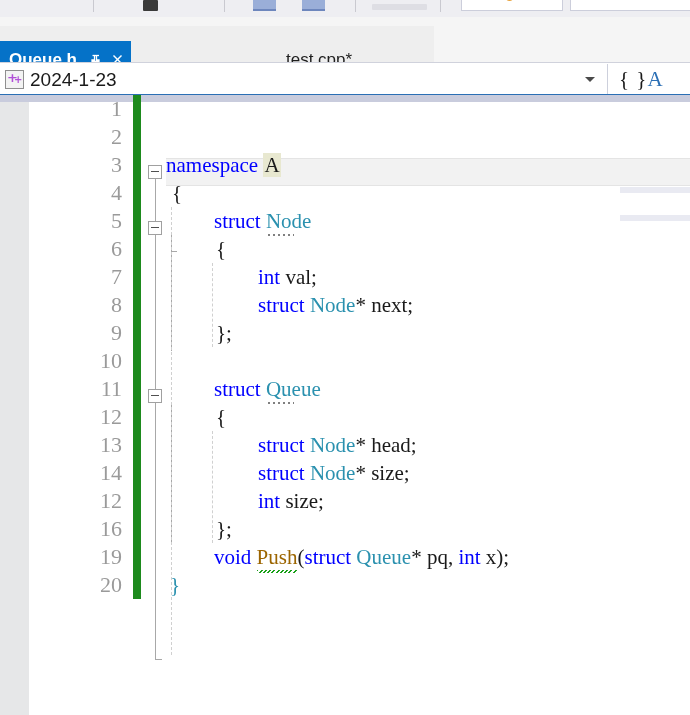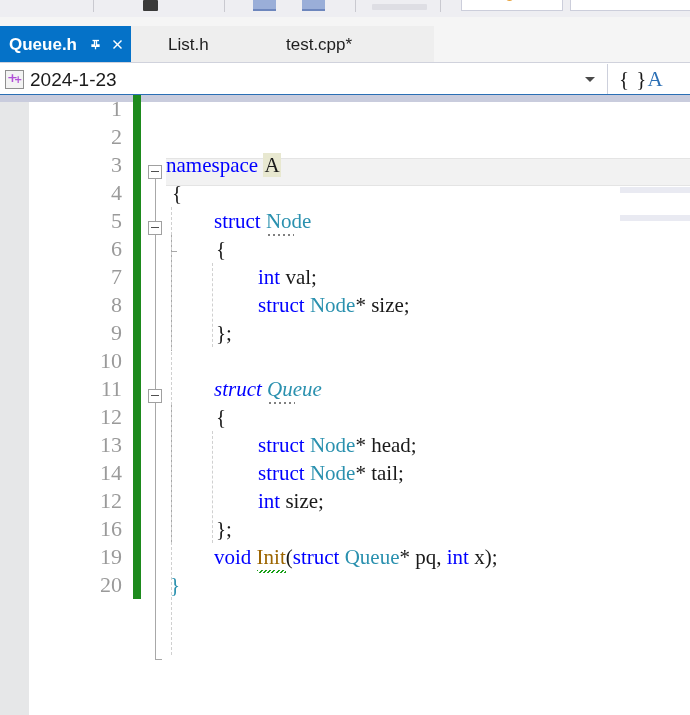--- a/index.html
+++ b/index.html
@@ -69,21 +69,21 @@
     background: #f5f5f5;
   }
   .tabbar-bg-strip {
     position: absolute;
     left: 0; top: 9px;
     width: 434px; height: 36px;
     background: #eeeeee;
   }
   .tab {
     position: absolute;
-    top: 9px; height: 36px;
+    top: 24px; height: 36px;
     display: flex;
     align-items: center;
     box-sizing: border-box;
     font-size: 17px;
     color: #1e1e1e;
     white-space: nowrap;
   }
   .tab.active {
     background: #0572c8;
     color: #ffffff;
@@ -384,23 +384,20 @@
           <svg width="15" height="15" viewBox="0 0 15 15">
             <g stroke="#ffffff" stroke-width="1.5">
               <path d="M3.5 3.5 L11.5 11.5"></path>
               <path d="M11.5 3.5 L3.5 11.5"></path>
             </g>
           </svg>
         </span>
       </span>
     </div>
 
-    <div class="tab inactive" style="left:160px;">
-      <span class="tab-title">List.h</span>
-    </div>
 
     <div class="tab inactive" style="left:278px;justify-content:center;">
       <span class="tab-title">test.cpp*</span>
     </div>
   </div>
 
   <div class="navbar">
 
     <div class="nav-combo left">
       <span class="cpp-proj-icon">
@@ -482,77 +479,77 @@
 
       <div class="row">
         <span class="lineno">7</span>
         <span class="changebar"></span>
         <span class="codetext" style="left:258px;"><span class="kw">int</span> <span class="plain">val;</span></span>
       </div>
 
       <div class="row">
         <span class="lineno">8</span>
         <span class="changebar"></span>
+        <span class="codetext" style="left:258px;"><span class="kw">struct</span> <span class="type">Node</span><span class="plain">* next;</span></span>
+      </div>
+
+      <div class="row">
+        <span class="lineno">9</span>
+        <span class="changebar"></span>
+        <span class="codetext plain" style="left:216px;">};</span>
+      </div>
+
+      <div class="row">
+        <span class="lineno">10</span>
+        <span class="changebar"></span>
+        <span class="codetext"></span>
+      </div>
+
+      <div class="row">
+        <span class="lineno">11</span>
+        <span class="changebar"></span>
+        <span class="codetext" style="left:214px;"><span class="kw">struct</span> <span class="type dotted-hint">Queue</span></span>
+      </div>
+
+      <div class="row">
+        <span class="lineno">12</span>
+        <span class="changebar"></span>
+        <span class="codetext plain" style="left:216px;">{</span>
+      </div>
+
+      <div class="row">
+        <span class="lineno">13</span>
+        <span class="changebar"></span>
+        <span class="codetext" style="left:258px;"><span class="kw">struct</span> <span class="type">Node</span><span class="plain">* head;</span></span>
+      </div>
+
+      <div class="row">
+        <span class="lineno">14</span>
+        <span class="changebar"></span>
         <span class="codetext" style="left:258px;"><span class="kw">struct</span> <span class="type">Node</span><span class="plain">* size;</span></span>
       </div>
 
       <div class="row">
-        <span class="lineno">9</span>
+        <span class="lineno">12</span>
+        <span class="changebar"></span>
+        <span class="codetext" style="left:258px;"><span class="kw">int</span> <span class="plain">size;</span></span>
+      </div>
+
+      <div class="row">
+        <span class="lineno">16</span>
         <span class="changebar"></span>
         <span class="codetext plain" style="left:216px;">};</span>
       </div>
 
-      <div class="row">
-        <span class="lineno">10</span>
-        <span class="changebar"></span>
-        <span class="codetext"></span>
-      </div>
-
-      <div class="row">
-        <span class="lineno">11</span>
-        <span class="changebar"></span>
-        <span class="codetext" style="left:214px;font-style:italic;"><span class="kw">struct</span> <span class="type dotted-hint">Queue</span></span>
-      </div>
-
-      <div class="row">
-        <span class="lineno">12</span>
-        <span class="changebar"></span>
-        <span class="codetext plain" style="left:216px;">{</span>
-      </div>
-
-      <div class="row">
-        <span class="lineno">13</span>
-        <span class="changebar"></span>
-        <span class="codetext" style="left:258px;"><span class="kw">struct</span> <span class="type">Node</span><span class="plain">* head;</span></span>
-      </div>
-
-      <div class="row">
-        <span class="lineno">14</span>
-        <span class="changebar"></span>
-        <span class="codetext" style="left:258px;"><span class="kw">struct</span> <span class="type">Node</span><span class="plain">* tail;</span></span>
-      </div>
-
-      <div class="row">
-        <span class="lineno">12</span>
-        <span class="changebar"></span>
-        <span class="codetext" style="left:258px;"><span class="kw">int</span> <span class="plain">size;</span></span>
-      </div>
-
-      <div class="row">
-        <span class="lineno">16</span>
-        <span class="changebar"></span>
-        <span class="codetext plain" style="left:216px;">};</span>
-      </div>
-
 
 
       <div class="row">
         <span class="lineno">19</span>
         <span class="changebar"></span>
-        <span class="codetext" style="left:214px;"><span class="kw">void</span> <span class="func sq-green">Init</span><span class="plain">(</span><span class="kw">struct</span> <span class="type">Queue</span><span class="plain">* pq, </span><span class="kw">int</span><span class="plain"> x);</span></span>
+        <span class="codetext" style="left:214px;"><span class="kw">void</span> <span class="func sq-green">Push</span><span class="plain">(</span><span class="kw">struct</span> <span class="type">Queue</span><span class="plain">* pq, </span><span class="kw">int</span><span class="plain"> x);</span></span>
       </div>
 
       <div class="row">
         <span class="lineno">20</span>
         <span class="changebar"></span>
         <span class="codetext" style="left:170px;"><span class="type">}</span></span>
       </div>
 
     </div>
   </div>

